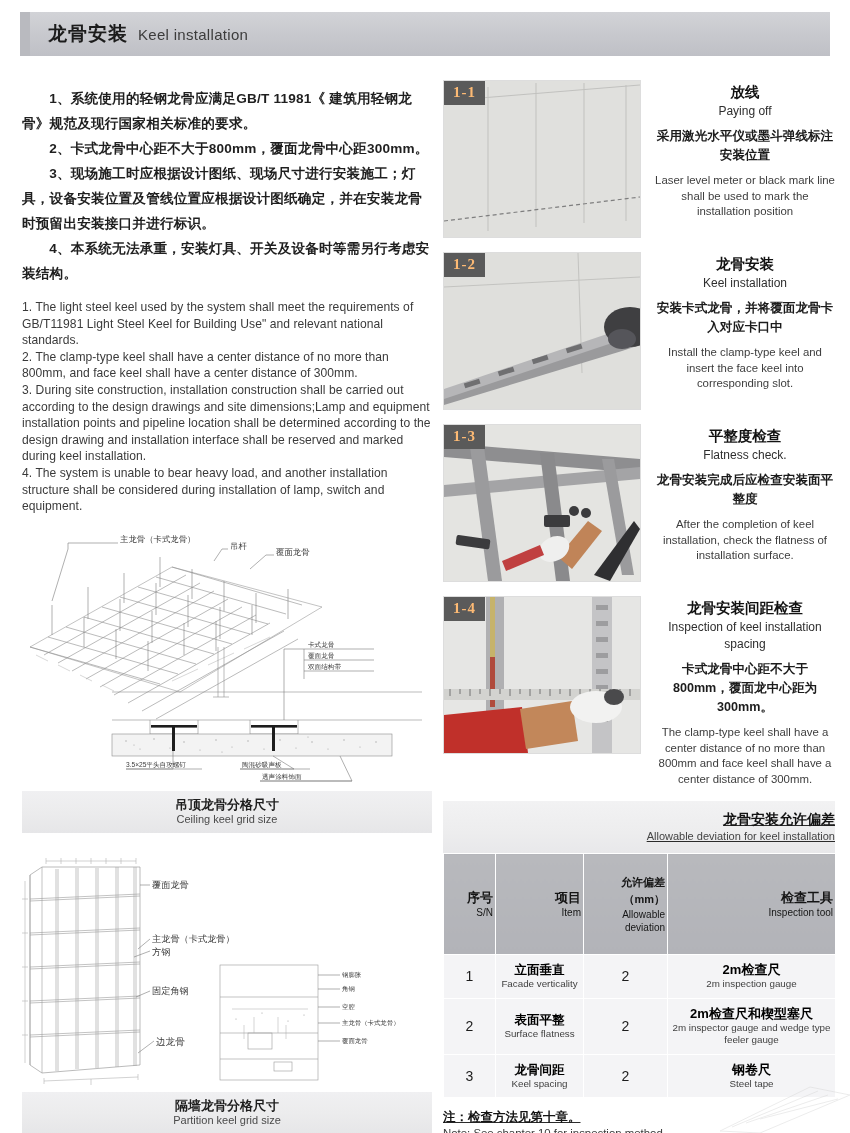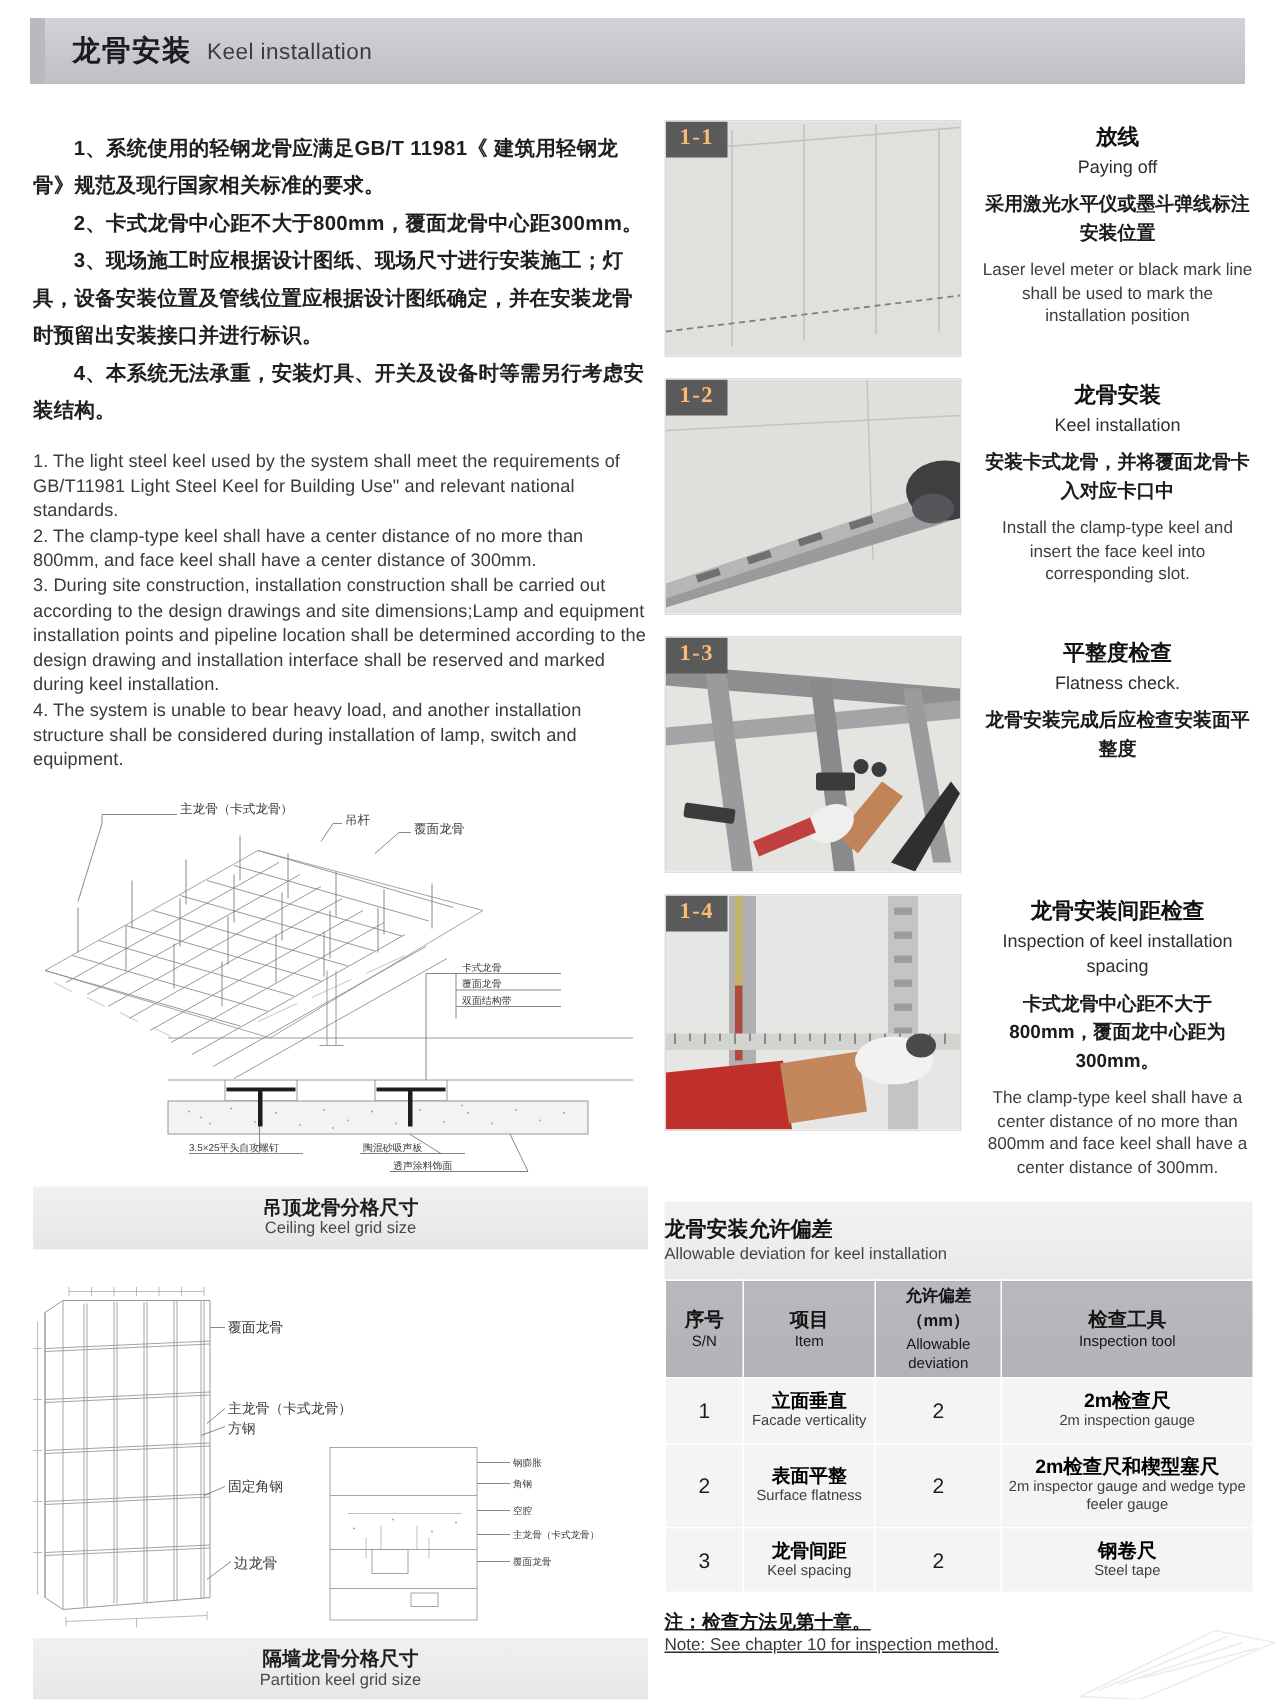--- a/index.html
+++ b/index.html
@@ -74,30 +74,30 @@
   .step-text{flex:1;padding-left:14px;padding-top:2px;text-align:center;}
   .s-cn-title{font-size:14.5px;font-weight:bold;color:#121212;line-height:20px;}
   .s-en-title{font-size:12px;color:#2e2e2e;line-height:17px;margin-top:1px;}
   .s-cn-body{font-size:12.6px;color:#1c1c1c;line-height:19px;margin-top:7px;font-weight:bold;}
   .s-en-body{font-size:11.4px;color:#3d3d3d;line-height:15.5px;margin-top:8px;}
 
   
   .tbl-wrap{margin-top:6px;width:392px;}
   .tbl-title{
     background:linear-gradient(180deg,#f2f2f3 0%,#ededee 60%,#e8e8ea 100%);
-    text-align:left;padding:9px 0 9px 0;
+    text-align:right;padding:9px 0 9px 0;text-decoration:underline;
   }
   .tbl-title .t-cn{font-size:14px;font-weight:bold;color:#141414;line-height:19px;}
   .tbl-title .t-en{font-size:11px;color:#444;line-height:15px;}
   table.dev{border-collapse:collapse;width:392px;table-layout:fixed;}
   table.dev th{
     background:linear-gradient(180deg,#b8b9bd 0%,#b2b3b8 100%);
     color:#151515;font-weight:bold;
     border:1px solid #ffffff;
-    padding:2px 2px;text-align:center;vertical-align:middle;
+    padding:20px 2px;text-align:right;vertical-align:middle;
   }
   table.dev td{
     background:#f4f4f6;
     border:1px solid #ffffff;
     padding:7px 3px;text-align:center;vertical-align:middle;
   }
   .th-cn{font-size:13px;display:block;line-height:17px;}
   .th-en{font-size:10px;display:block;line-height:13px;font-weight:normal;}
   .td-num{font-size:14px;color:#1c1c1c;}
   .td-cn{font-size:12.5px;font-weight:bold;color:#000000;display:block;line-height:16px;}
@@ -485,20 +485,21 @@
           <path d="M150 150 L190 96 L196 104 L166 156 Z" fill="#2f2f31"></path>
           <path d="M114 132 L144 96 L158 106 L128 144 Z" fill="#c08458"></path>
           <ellipse cx="110" cy="124" rx="16" ry="12" fill="#efefee" transform="rotate(-28 110 124)"></ellipse>
           <path d="M58 136 L96 120 L100 130 L62 146 Z" fill="#c04040"></path>
         </svg>
       </div>
       <div class="step-text">
         <div class="s-cn-title">平整度检查</div>
         <div class="s-en-title">Flatness check.</div>
         <div class="s-cn-body">龙骨安装完成后应检查安装面平整度</div>
+        <div class="s-en-body">After the completion of keel installation, check the flatness of installation surface.</div>
       </div>
     </div>
 
     <div class="step">
       <div class="photo">
         <span class="badge">1-4</span>
         <svg width="196" height="156" viewBox="0 0 196 156">
           <rect width="196" height="156" fill="#e6e6e4"></rect>
 
           <rect x="42" y="0" width="18" height="156" fill="#b0b0b2"></rect>

